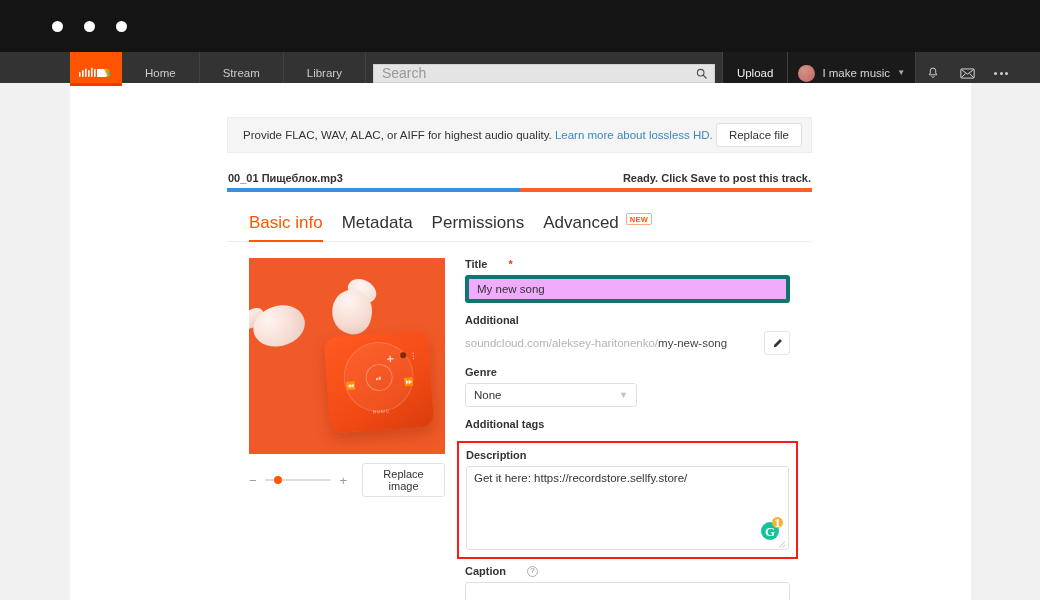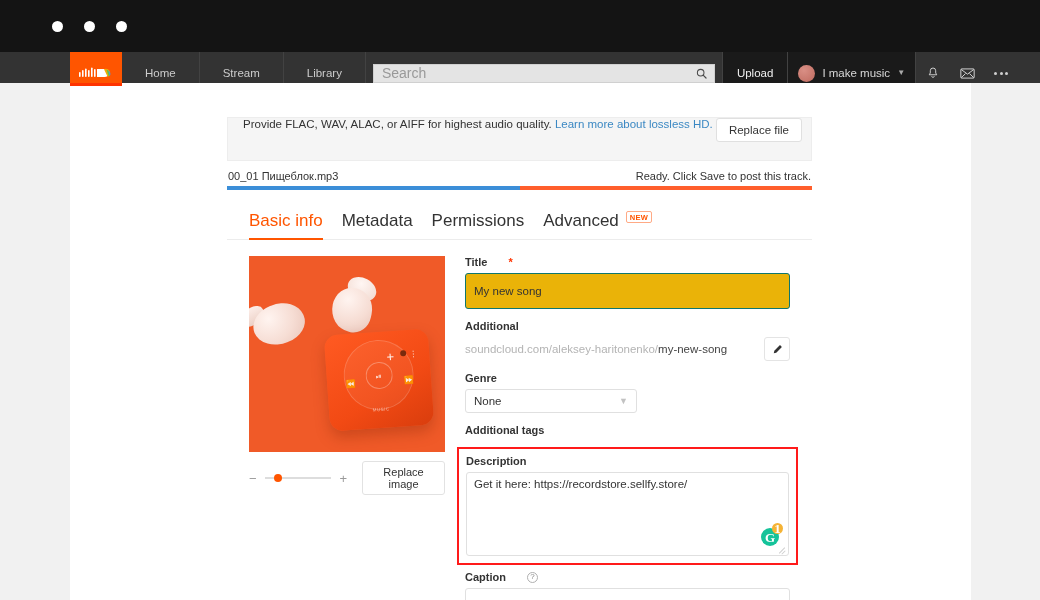--- a/index.html
+++ b/index.html
@@ -130,45 +130,46 @@
   }
 
   
   .upload-panel {
     position: absolute; left: 227px; top: 117px;
     width: 585px;
   }
   .hd-banner {
     background: #f5f5f5;
     border: 1px solid #ededed;
-    height: 44px;
-    display: flex; align-items: flex-start;
+    height: 36px;
+    display: flex; align-items: center;
     padding: 0 9px 0 15px;
     justify-content: space-between;
   }
   .hd-banner-text {
     font-size: 11.5px; color: #333;
   }
   .hd-banner-text a {
     color: #3b88c3; text-decoration: none;
   }
   .replace-file-btn {
     background: #fff;
     border: 1px solid #e0e0e0;
     border-radius: 3px;
     font-family: "Liberation Sans", sans-serif;
     font-size: 11.5px; color: #333;
     padding: 5px 12px;
     cursor: pointer;
   }
 
   .file-row {
-    margin-top: 9px;
+    margin-top: 19px;
     display: flex; justify-content: space-between; align-items: flex-start;
     padding: 0 1px 4px 1px;
+    font-weight: bold;
   }
   .file-name { font-size: 11px; color: #333; }
   .file-status { font-size: 11px; color: #333; }
 
   .progress-track {
     height: 4px; width: 585px;
     background: #ff5e2c;
     display: flex;
   }
   .progress-done {
@@ -307,26 +308,26 @@
   }
   .req { color: #f30; font-weight: bold; }
   .help-circle {
     display: inline-flex; align-items: center; justify-content: center;
     width: 11px; height: 11px; border-radius: 50%;
     border: 1px solid #b0b0b0; color: #8a8a8a;
     font-size: 8px; line-height: 1; font-weight: normal;
     cursor: pointer;
   }
   .text-input {
-    width: 100%; height: 36px;
-    border: 1px solid #0f766e; border-radius: 3px;
+    width: 100%; height: 28px;
+    border: 4px solid #0f766e; border-radius: 3px;
     font-family: "Liberation Sans", sans-serif;
     font-size: 11.5px; color: #333;
     padding: 0 8px;
-    outline: none; background: #eab308;
+    outline: none; background: #f0abfc;
   }
   .text-input::placeholder { color: #b0b0b0; }
 
   .permalink-row {
     display: flex; align-items: center; justify-content: space-between;
   }
   .permalink-text { font-size: 11.5px; }
   .permalink-text .base { color: #b4b4b4; }
   .permalink-text .slug { color: #444; }
   .pencil-btn {

